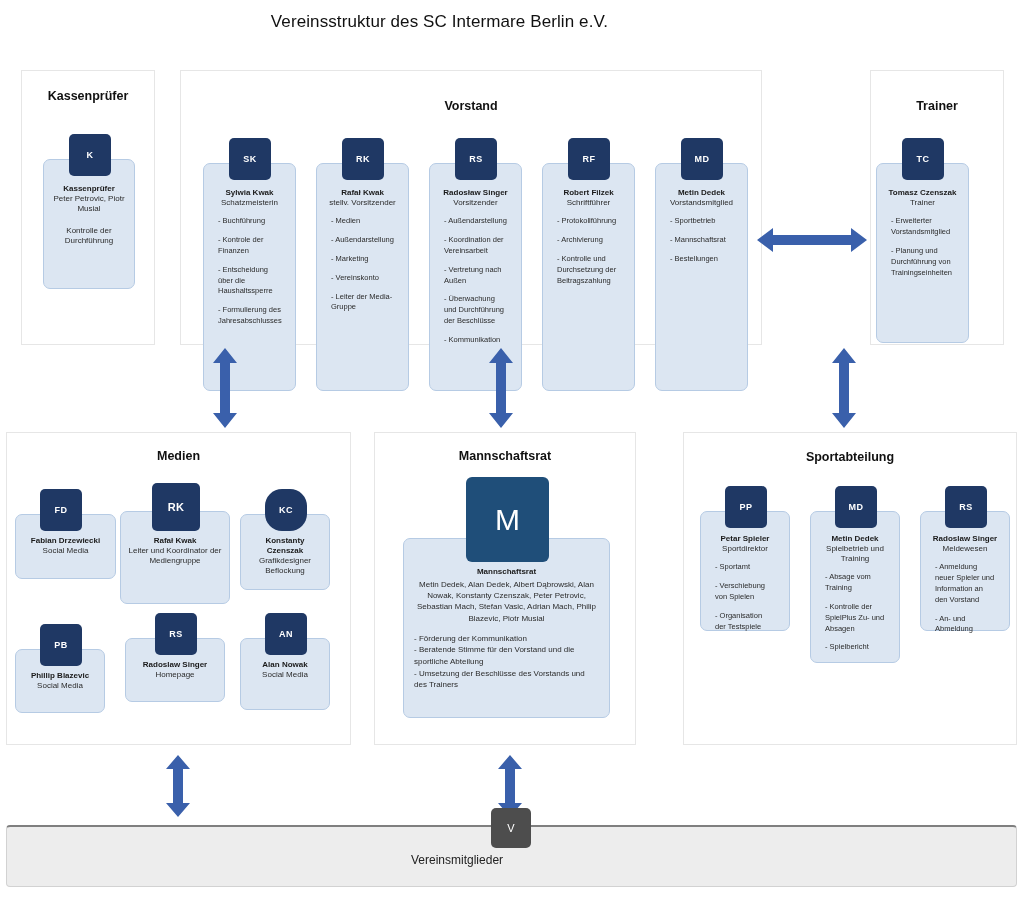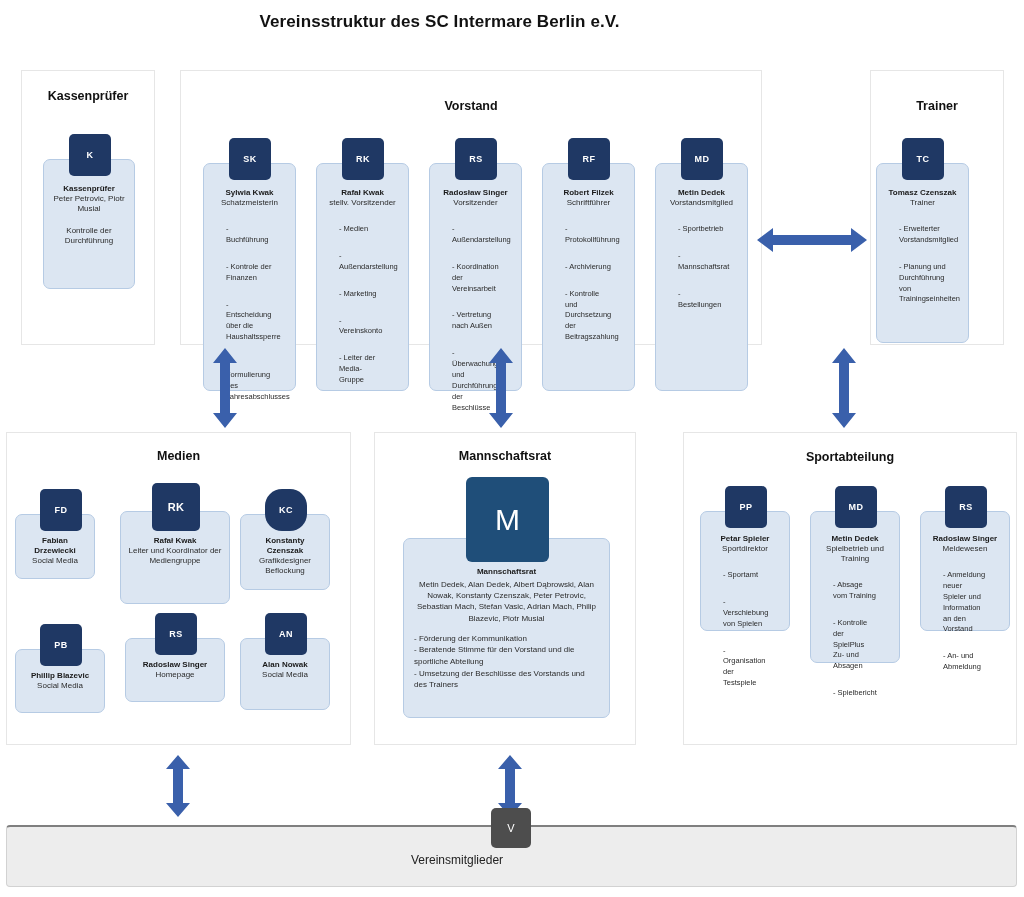--- a/index.html
+++ b/index.html
@@ -9,21 +9,21 @@
     font-family:"Liberation Sans", sans-serif;
     color:#262626;
     position:relative;
     overflow:hidden;
   }
   .page{position:relative;width:1024px;height:897px;}
 
   
   .title{
     position:absolute;top:12px;left:0;width:879px;
-    text-align:center;font-size:17px;font-weight:bold;color:#111111;
+    text-align:center;font-size:17px;font-weight:normal;color:#111111;
     letter-spacing:.1px;
   }
 
   
   .panel{
     position:absolute;
     background:#ffffff;
     border:1px solid #e6e6e6;
     box-sizing:border-box;
   }
@@ -52,21 +52,21 @@
   .card-body{
     position:absolute;left:0;width:100%;
     padding:0 6px;box-sizing:border-box;text-align:center;
   }
   .c-name{font-size:8px;font-weight:bold;color:#1a1a1a;line-height:1.25;}
   .c-role{font-size:8px;color:#2b2b2b;line-height:1.25;}
   .c-list{
     margin-top:7px;text-align:left;font-size:7.5px;color:#2b2b2b;
     line-height:1.45;
   }
-  .c-list div{margin:16px;}
+  .c-list div{margin:8px;}
 
   
   .arrow{position:absolute;}
 
   
   .memberbar{
     position:absolute;
     background:#ededed;
     border:1px solid #d2d2d2;
     border-top:2px solid #7f7f7f;
@@ -216,21 +216,21 @@
     <polygon points="13,0 25,15 18,15 18,65 25,65 13,80 1,65 8,65 8,15 1,15" fill="#3a60ab"></polygon>
   </svg>
 
   <svg class="arrow" style="left:831px;top:348px;" width="26" height="80" viewBox="0 0 26 80">
     <polygon points="13,0 25,15 18,15 18,65 25,65 13,80 1,65 8,65 8,15 1,15" fill="#3a60ab"></polygon>
   </svg>
 
   <div class="panel" style="left:6px;top:432px;width:345px;height:313px;">
     <div class="panel-title" style="top:16px;">Medien</div>
 
-    <div class="card" style="left:8px;top:81px;width:80px;height:65px;padding-left:8px;">
+    <div class="card" style="left:8px;top:81px;width:101px;height:65px;padding-left:8px;">
       <div class="badge" style="left:24px;top:-26px;width:42px;height:42px;">FD</div>
       <div class="card-body" style="top:21px;">
         <div class="c-name">Fabian Drzewiecki</div>
         <div class="c-role">Social Media</div>
       </div>
     </div>
 
     <div class="card" style="left:113px;top:78px;width:110px;height:93px;">
       <div class="badge" style="left:31px;top:-29px;width:48px;height:48px;font-size:11px;">RK</div>
       <div class="card-body" style="top:24px;">

